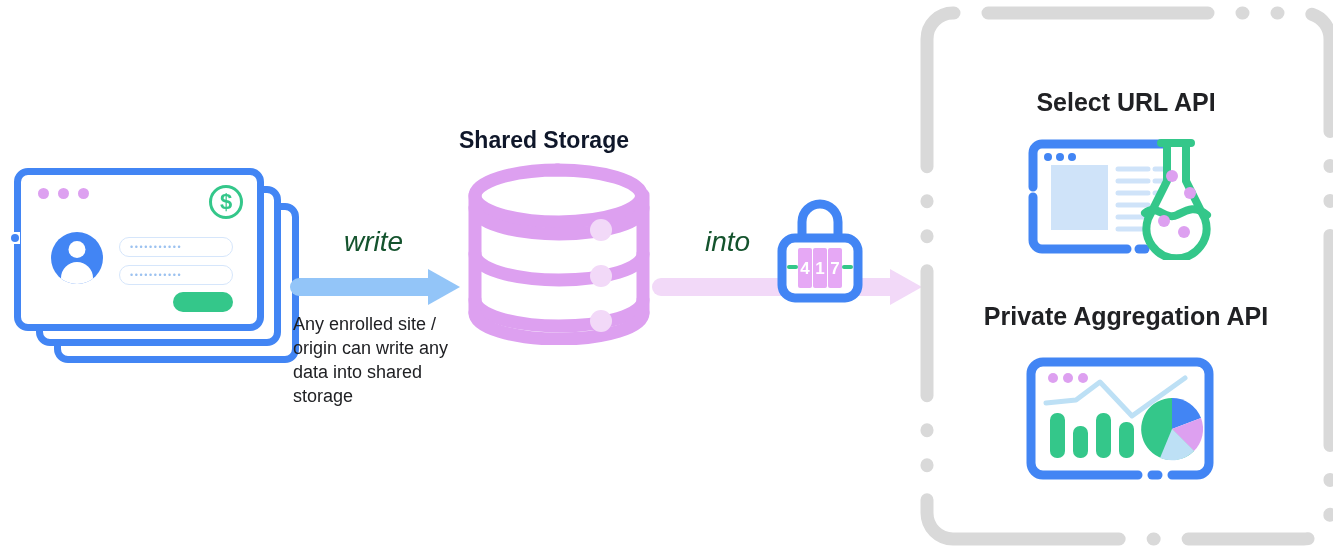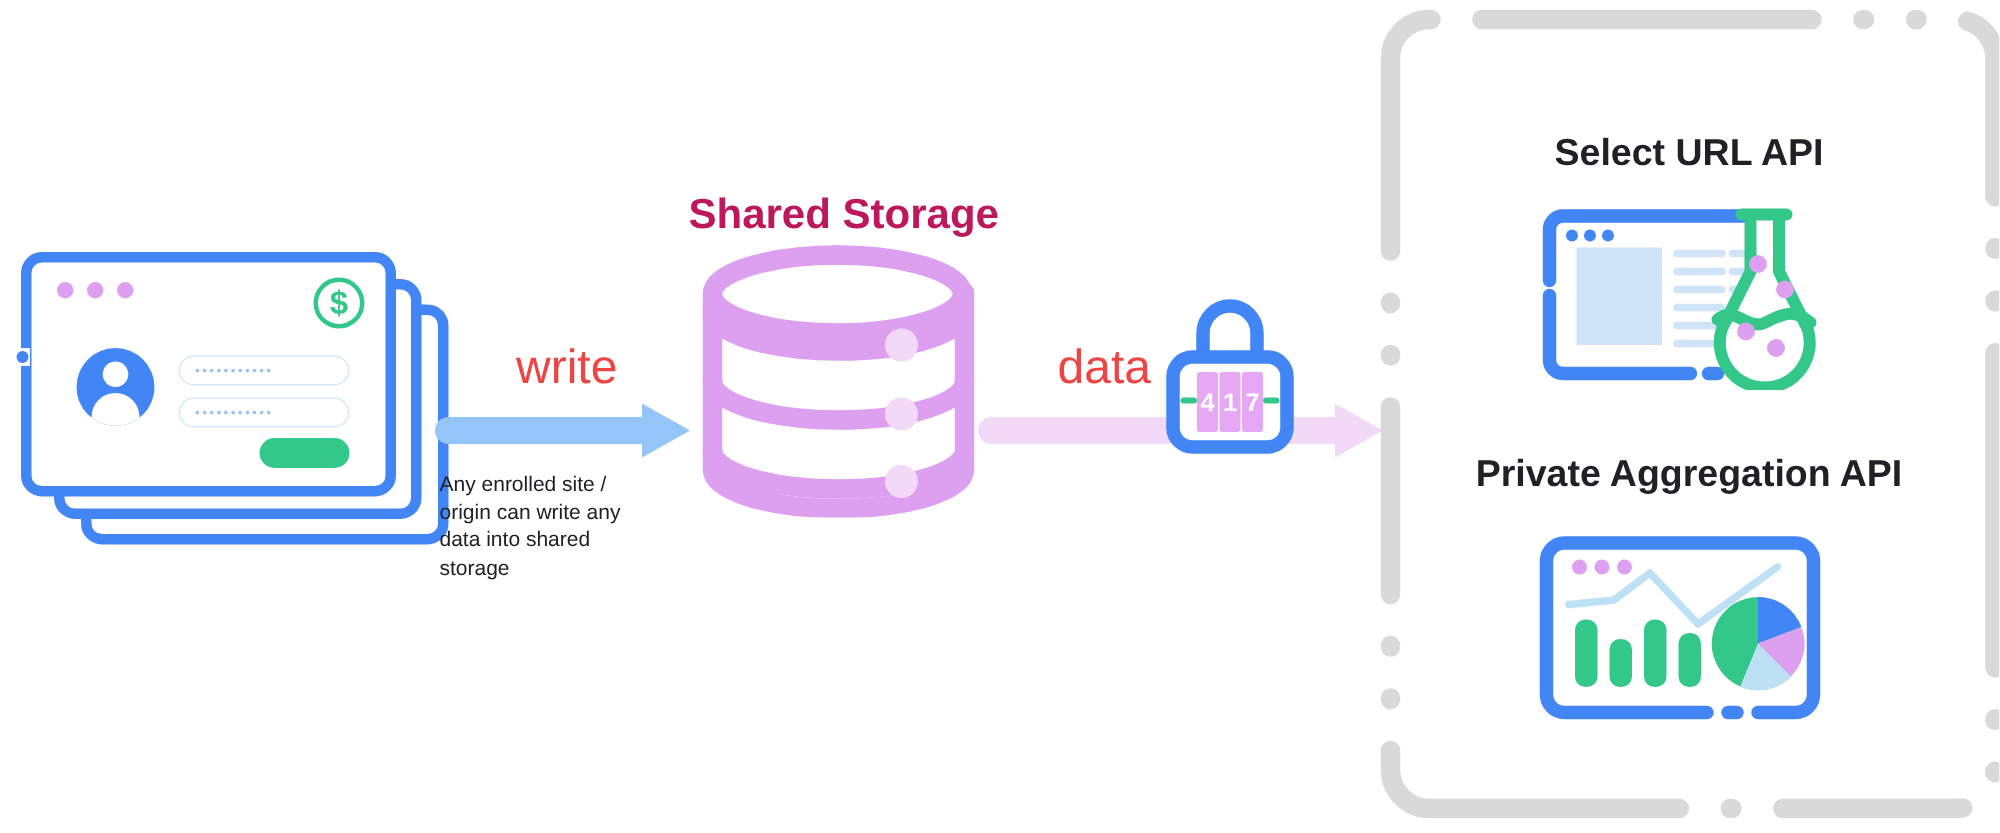--- a/index.html
+++ b/index.html
@@ -138,42 +138,43 @@
   #write-arrow .arrow-shaft { left: 0; top: 9px; width: 140px; background: #93C5F8; }
   #write-arrow .arrow-head { left: 138px; top: 0px; border-left: 32px solid #93C5F8; }
 
   #read-arrow { left: 652px; top: 269px; width: 272px; height: 36px; }
   #read-arrow .arrow-shaft { left: 0; top: 9px; width: 240px; background: #F2D9F8; }
   #read-arrow .arrow-head { left: 238px; top: 0px; border-left: 32px solid #F2D9F8; }
 
   
   .flow-label {
     position: absolute;
-    font-size: 32px;
-    color: #ef4444;
-    font-family: "Liberation Sans", sans-serif;
+    font-size: 28px;
+    color: #14532d;
+    font-family: "Liberation Sans", sans-serif;
+    font-style: italic;
   }
   #label-write { left: 344px; top: 226px; }
   #label-read  { left: 705px; top: 226px; }
 
   .flow-desc {
     position: absolute;
-    font-size: 14px;
+    font-size: 18px;
     line-height: 1.33;
     color: #202124;
     font-family: "Liberation Sans", sans-serif;
     white-space: pre-line;
   }
   #desc-write { left: 293px; top: 313px; width: 180px; }
   #desc-read  { left: 665px; top: 319px; width: 245px; }
 
   
   #storage-title {
     position: absolute; left: 459px; top: 127px;
-    font-size: 28px; font-weight: bold; color: #be185d;
+    font-size: 23px; font-weight: bold; color: #0f172a;
     font-family: "Liberation Sans", sans-serif;
   }
   #cylinder { left: 468px; top: 163px; width: 182px; height: 182px; }
 
   
   #padlock { left: 776px; top: 198px; width: 88px; height: 105px; }
   #right-panel-svg { left: 916px; top: 2px; width: 425px; height: 548px; }
 
   .api-title {
     position: absolute;
@@ -255,21 +256,21 @@
 
       <path d="M 7 150 A 84 26 0 0 0 175 150"></path>
     </g>
     <g fill="#F2D9F8">
       <circle cx="133" cy="67" r="11"></circle>
       <circle cx="133" cy="113" r="11"></circle>
       <circle cx="133" cy="158" r="11"></circle>
     </g>
   </svg>
 
-  <div id="label-read" class="flow-label">data</div>
+  <div id="label-read" class="flow-label">into</div>
 
   <div id="read-arrow" class="arrow-wrap">
     <div class="arrow-shaft"></div>
     <div class="arrow-head"></div>
   </div>
 
 
   <svg id="padlock" class="abs" viewBox="0 0 88 105">
 
     <path d="M 26 42 L 26 24 A 18 18 0 0 1 62 24 L 62 42" fill="none" stroke="#4285F4" stroke-width="9" stroke-linecap="round"></path>

